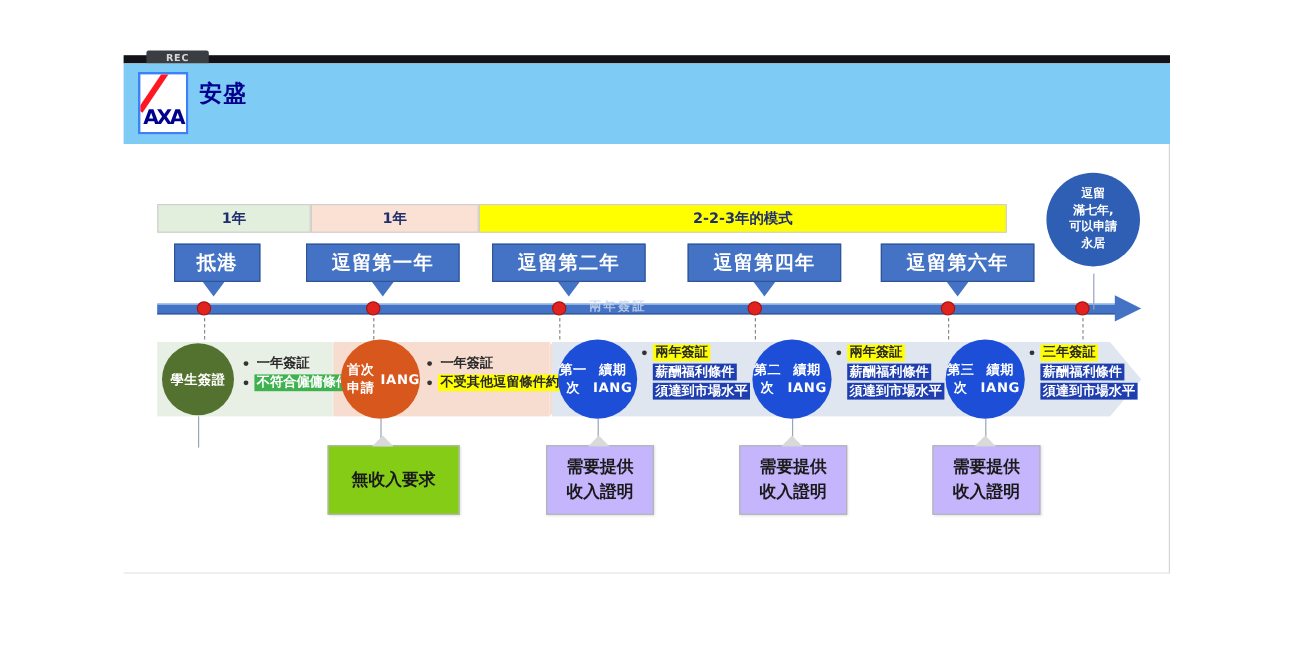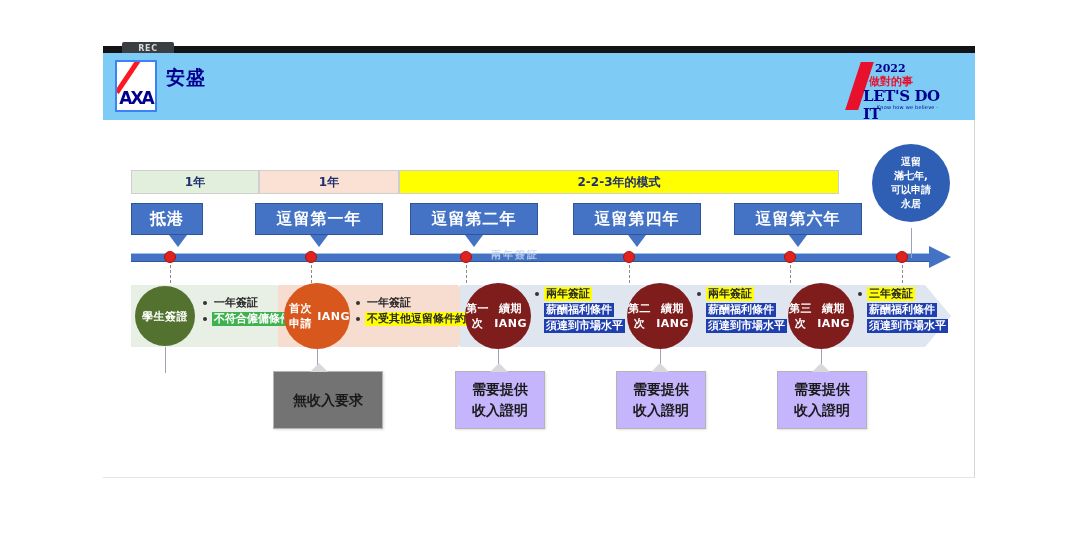--- a/index.html
+++ b/index.html
@@ -143,21 +143,21 @@
   .chev-c .chev-tip  { border-left: 26px solid #dfe6f0; }
 
   
   .circle {
     position: absolute; border-radius: 50%;
     display: flex; flex-direction: row; align-items: center; justify-content: center;
     color: #ffffff; font-weight: bold; text-align: center;
   }
   .c-green  { background: #53722f; }
   .c-orange { background: #d8571d; }
-  .c-blue   { background: #7f1d1d; }
+  .c-blue   { background: #1d4ed8; }
   .circle .l1 { font-size: 11px; line-height: 15px; letter-spacing: .5px; }
   .circle .l2 { font-size: 11px; line-height: 15px; letter-spacing: .5px; }
 
   
   .bullets { position: absolute; }
   .brow { display: flex; align-items: center; margin-bottom: 2px; white-space: nowrap; }
   .bdot {
     width: 4px; height: 4px; border-radius: 50%; background: #333;
     margin-right: 5px; flex: 0 0 auto;
   }
@@ -170,21 +170,21 @@
   .indent { margin-left: 9px; }
 
   
   .callout {
     position: absolute; border: 1px solid #b4b4b4;
     display: flex; flex-direction: column; align-items: center; justify-content: center;
     font-size: 14px; font-weight: bold; color: #1a1a1a; line-height: 21px;
     box-shadow: 1px 1px 2px rgba(0,0,0,.12);
   }
   .co-green  { background: #e7efe3; }
-  .co-orange { background: #737373; align-items: center; }
+  .co-orange { background: #84cc16; align-items: center; }
   .co-blue   { background: #c4b5fd; }
   .co-stem {
     position: absolute; top: -9px; left: 18px;
     width: 0; height: 0;
     border-left: 9px solid transparent; border-right: 9px solid transparent;
     border-bottom: 9px solid #d9d9d9;
   }
   .co-leader {
     position: absolute; width: 0; border-left: 1px solid #9aa3b8;
   }
@@ -210,40 +210,33 @@
 
   <div class="slide">
 
     <div class="header-band">
       <div class="axa-logo">
         <div class="axa-slash"></div>
         <div class="axa-letters">AXA</div>
       </div>
       <div class="axa-name">安盛</div>
 
-      <div class="campaign">
-        <div class="camp-slash"></div>
-        <div class="camp-year">2022</div>
-        <div class="camp-cn">做對的事</div>
-        <div class="camp-en">LET'S DO IT</div>
-        <div class="camp-sub">- Know how we believe -</div>
-      </div>
     </div>
 
     <div class="dur-bar dur-1">
       <div class="dur-label">1年</div>
     </div>
     <div class="dur-bar dur-2">
       <div class="dur-label">1年</div>
     </div>
     <div class="dur-bar dur-3">
       <div class="dur-label">2-2-3年的模式</div>
     </div>
 
-    <div class="ms" style="left:28px; width:72px;">抵港</div>
+    <div class="ms" style="left:42px; width:72px;">抵港</div>
     <div class="ms-arrow" style="left:66px;"></div>
 
     <div class="ms" style="left:152px; width:128px;">逗留第一年</div>
     <div class="ms-arrow" style="left:207px;"></div>
 
     <div class="ms" style="left:307px; width:128px;">逗留第二年</div>
     <div class="ms-arrow" style="left:362px;"></div>
 
     <div class="ms" style="left:470px; width:128px;">逗留第四年</div>
     <div class="ms-arrow" style="left:525px;"></div>

